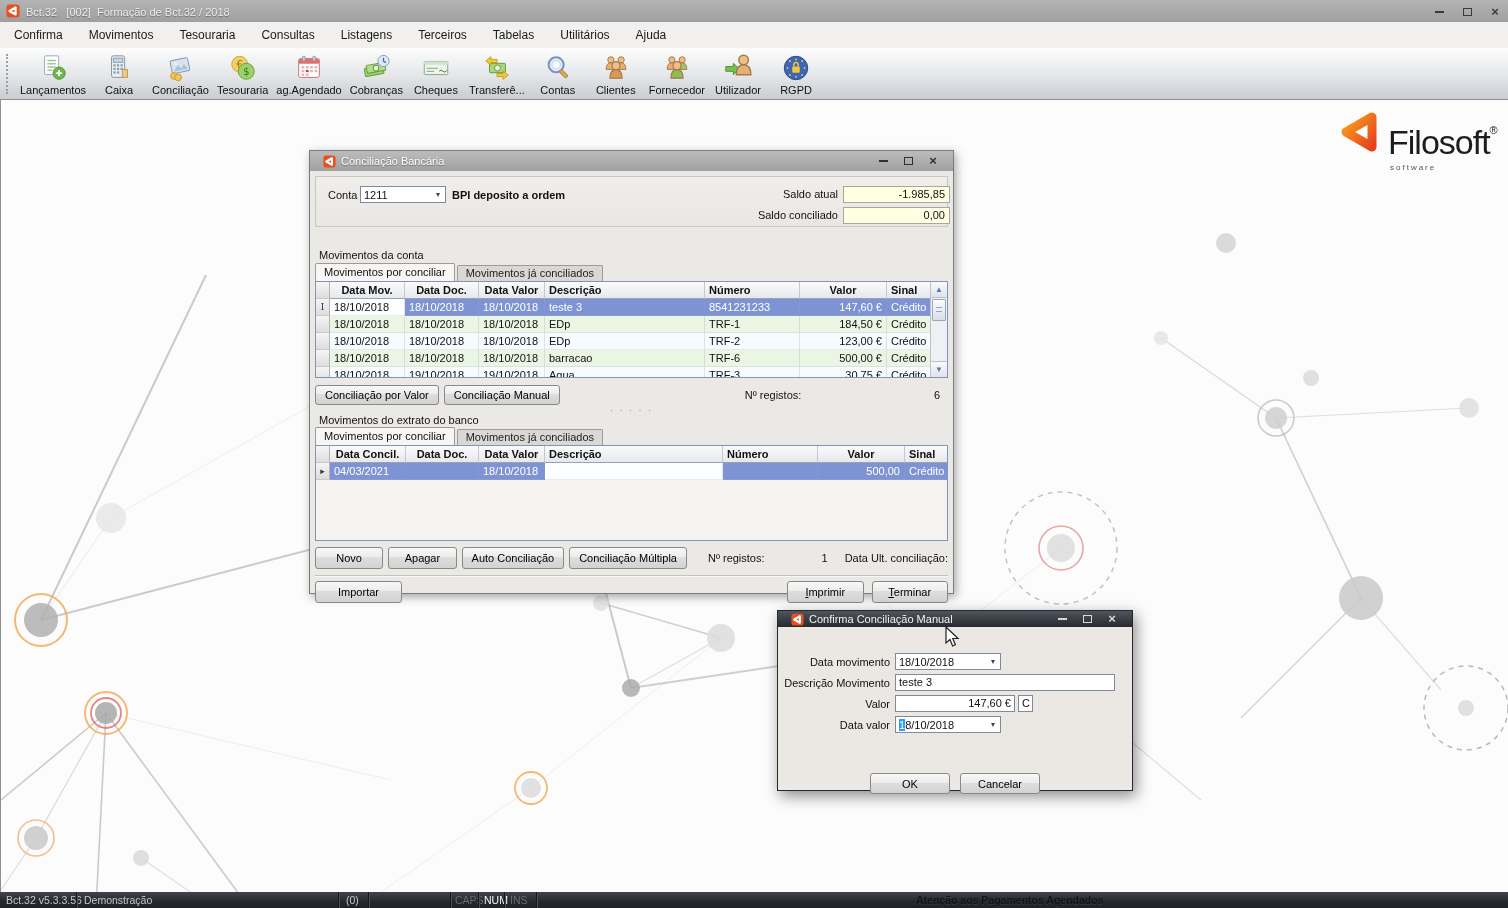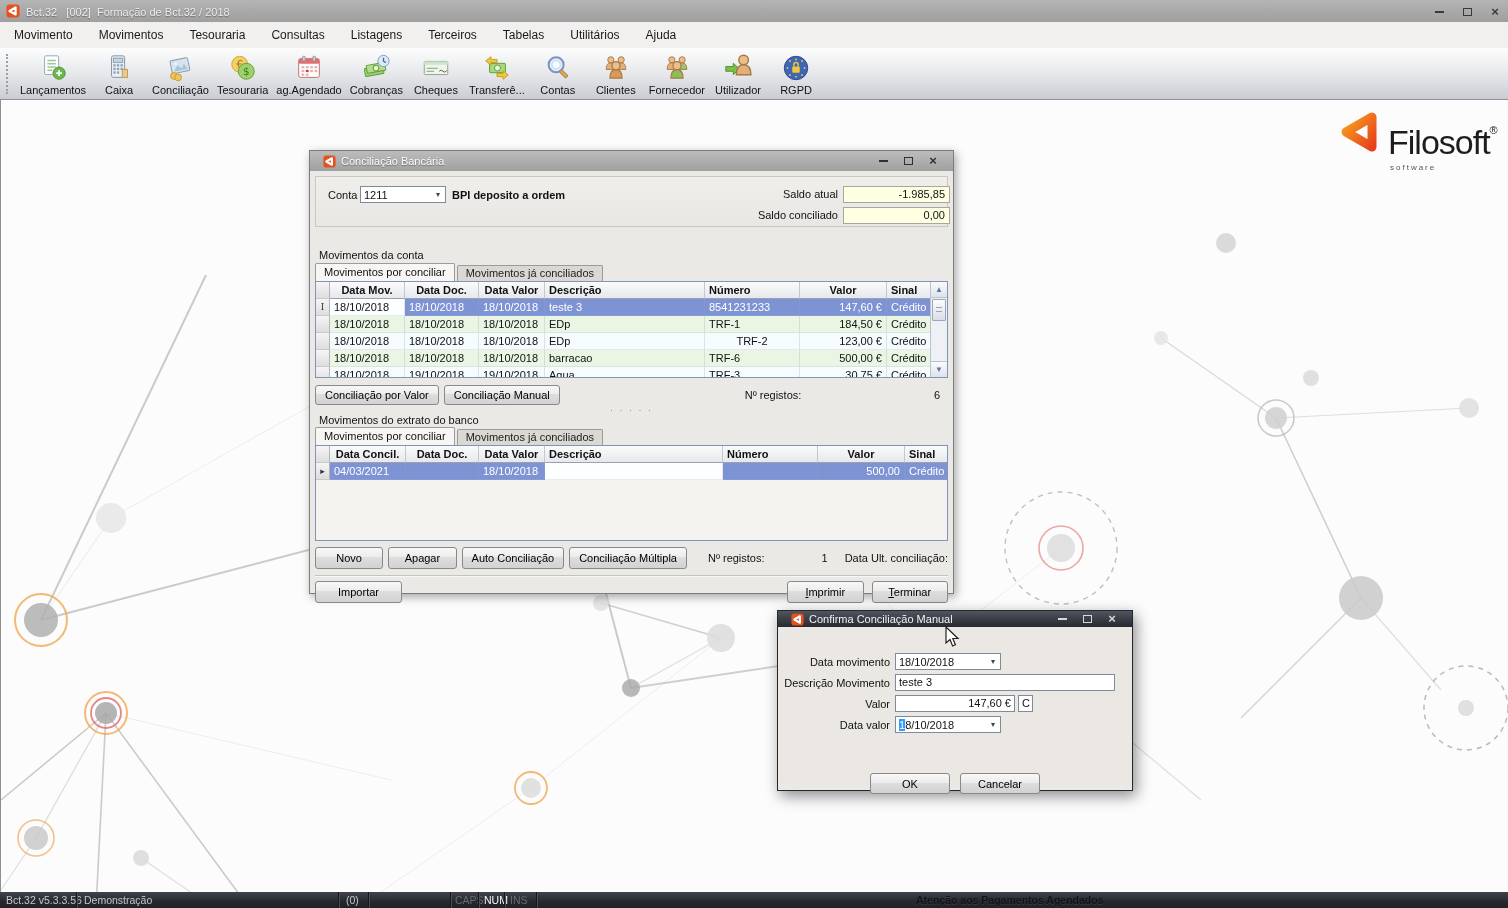--- a/index.html
+++ b/index.html
@@ -136,21 +136,21 @@
       <span class="wc">
           <span class="maxbox"></span>
         </span>
       <span class="wc">
           <span class="closex">×</span>
         </span>
     </span>
   </div>
 
   <div class="menubar" id="menubar">
-      <span>Movimento</span>
+      <span>Confirma</span>
       <span>Movimentos</span>
       <span>Tesouraria</span>
       <span>Consultas</span>
       <span>Listagens</span>
       <span>Terceiros</span>
       <span>Tabelas</span>
       <span>Utilitários</span>
       <span>Ajuda</span>
     </div>
 
@@ -508,21 +508,21 @@
               <span class="g-cell" style="width: 95px; flex: 0 0 95px;">TRF-1</span>
               <span class="g-cell num" style="width: 87px; flex: 0 0 87px;">184,50 €</span>
               <span class="g-cell" style="width: 45px; flex: 0 0 45px;">Crédito</span>
             </div>
             <div class="g-row r-blue">
               <span class="g-sel"></span>
               <span class="g-cell" style="width: 75px; flex: 0 0 75px;">18/10/2018</span>
               <span class="g-cell" style="width: 74px; flex: 0 0 74px;">18/10/2018</span>
               <span class="g-cell" style="width: 66px; flex: 0 0 66px;">18/10/2018</span>
               <span class="g-cell" style="width: 160px; flex: 0 0 160px;">EDp</span>
-              <span class="g-cell" style="width: 95px; flex: 0 0 95px; text-align: center;">TRF-2</span>
+              <span class="g-cell" style="width: 95px; flex: 0 0 95px;">TRF-2</span>
               <span class="g-cell num" style="width: 87px; flex: 0 0 87px;">123,00 €</span>
               <span class="g-cell" style="width: 45px; flex: 0 0 45px;">Crédito</span>
             </div>
             <div class="g-row r-green">
               <span class="g-sel"></span>
               <span class="g-cell" style="width: 75px; flex: 0 0 75px;">18/10/2018</span>
               <span class="g-cell" style="width: 74px; flex: 0 0 74px;">18/10/2018</span>
               <span class="g-cell" style="width: 66px; flex: 0 0 66px;">18/10/2018</span>
               <span class="g-cell" style="width: 160px; flex: 0 0 160px;">barracao</span>
               <span class="g-cell" style="width: 95px; flex: 0 0 95px;">TRF-6</span>

